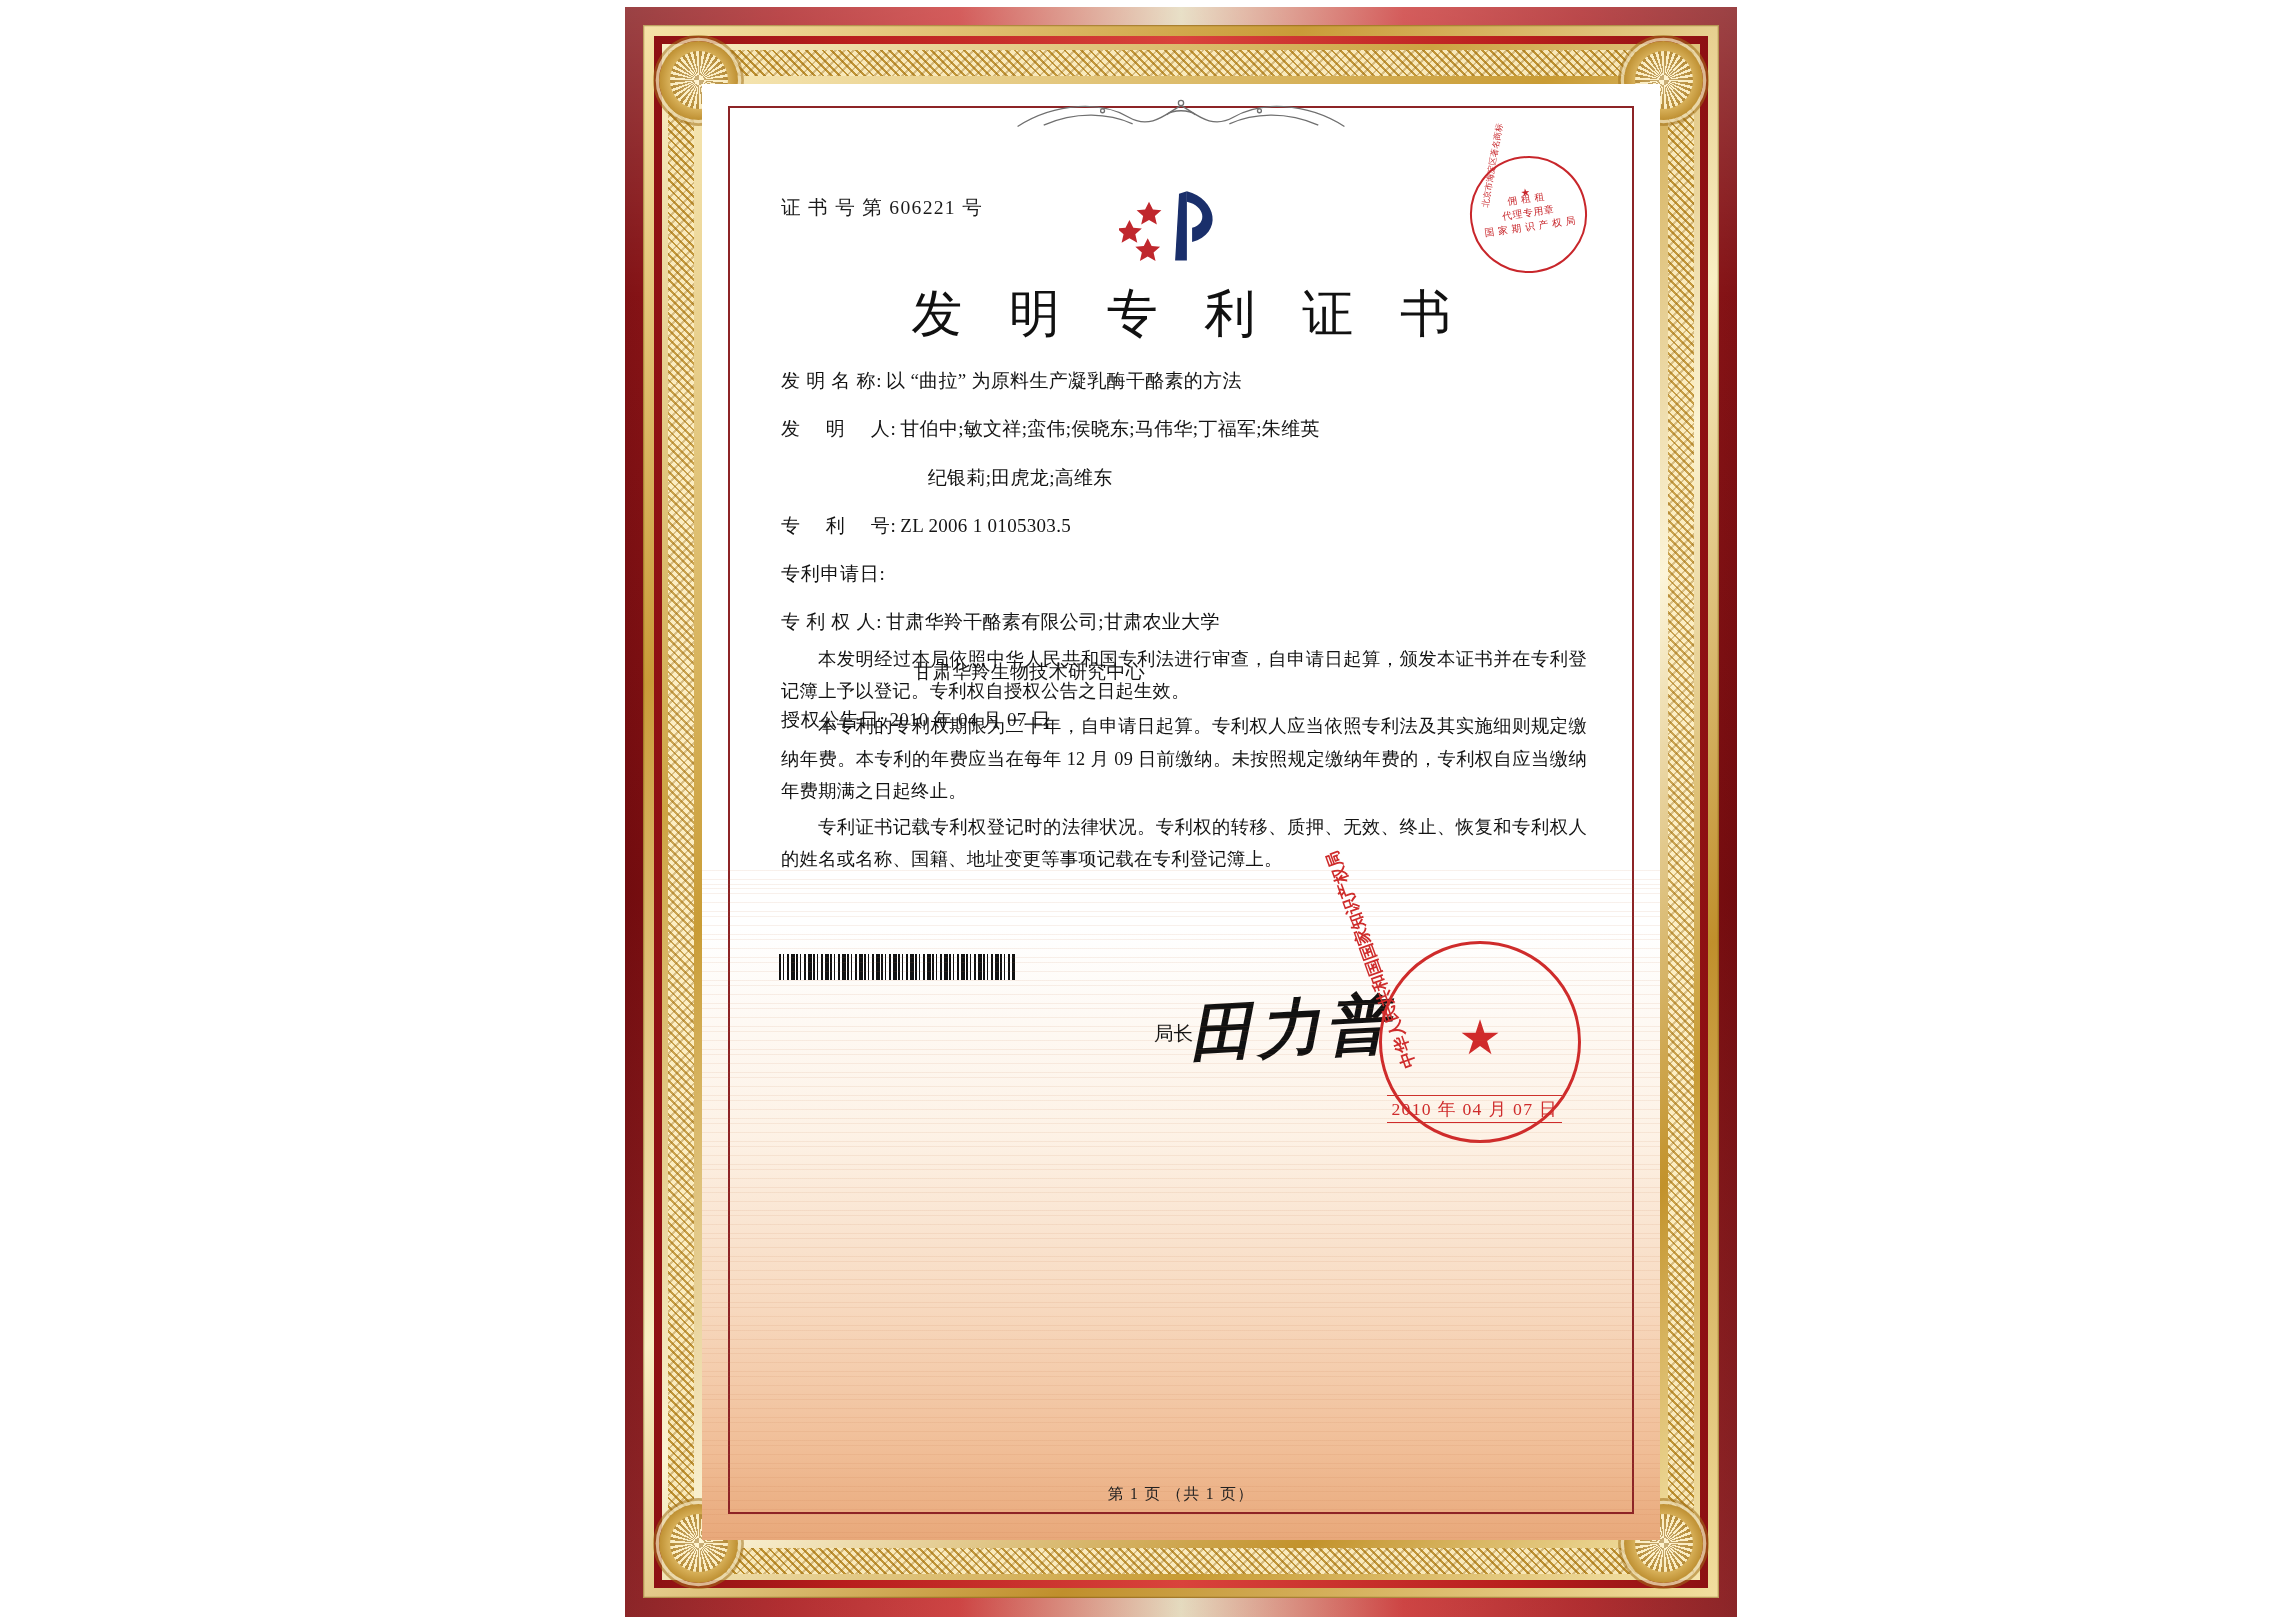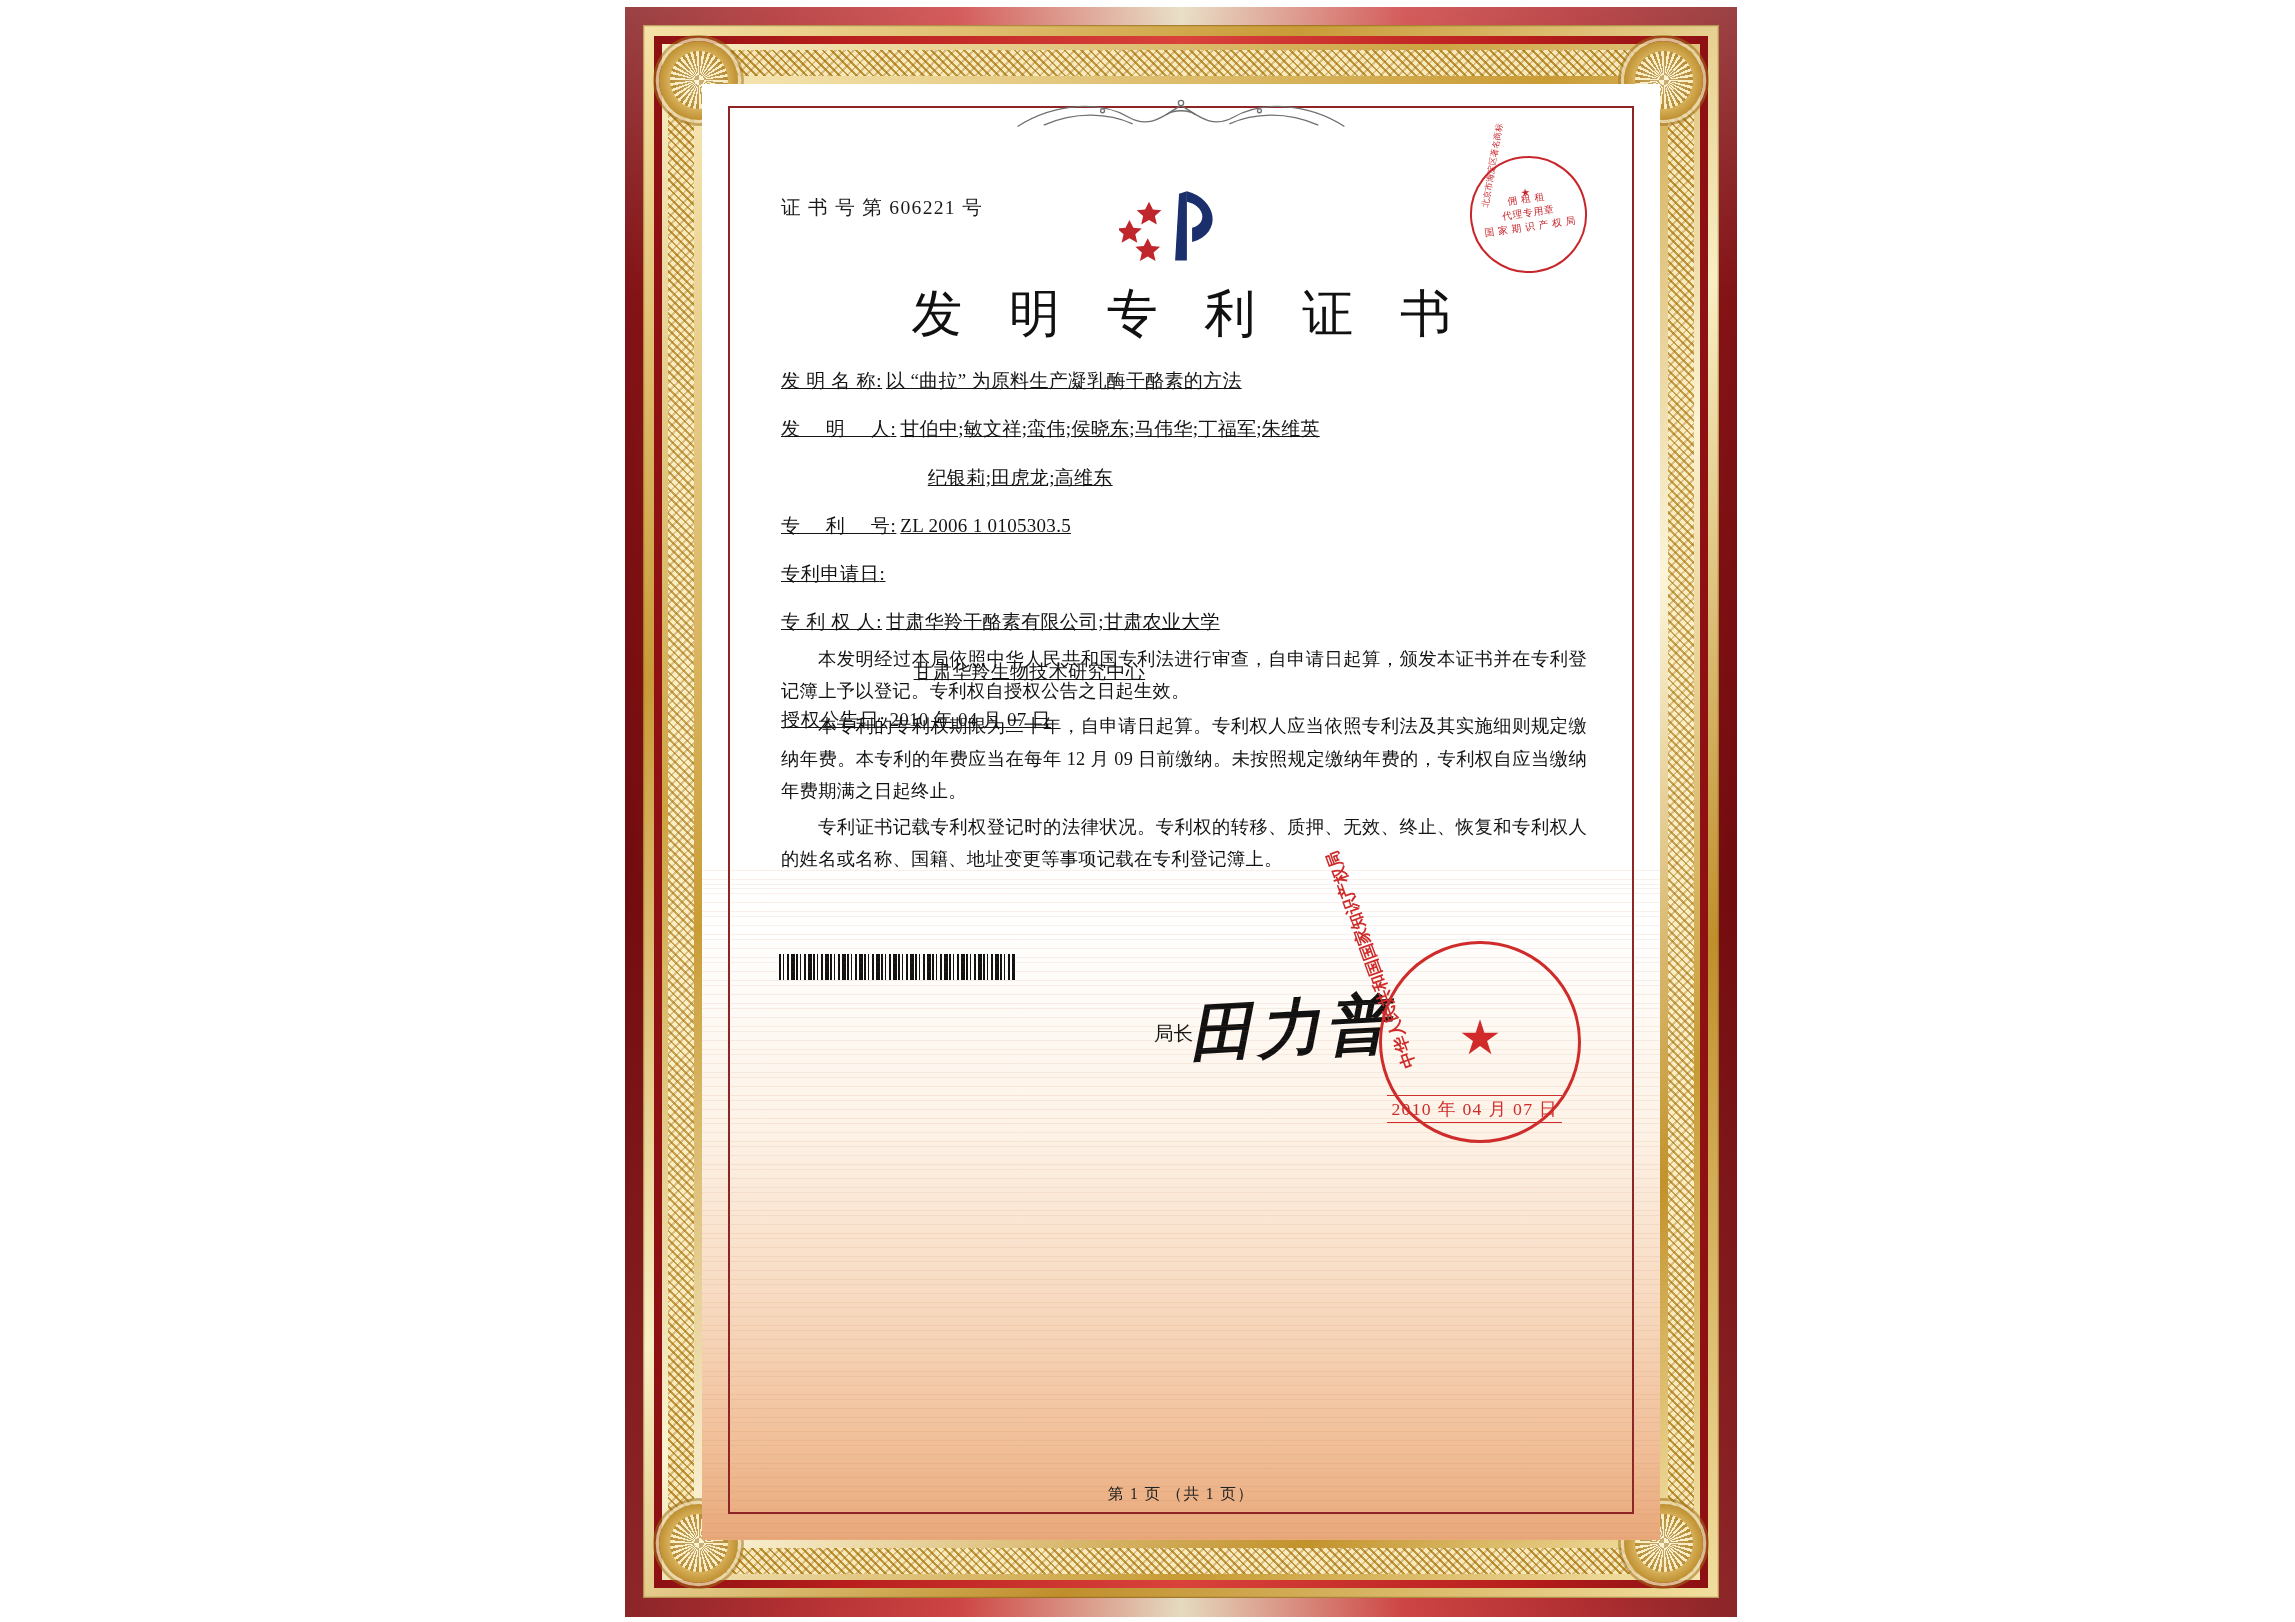--- a/index.html
+++ b/index.html
@@ -224,21 +224,20 @@
 
   
   .fields {
     position: absolute;
     left: 79px;
     right: 72px;
     top: 283px;
     font-size: 19px;
     line-height: 1.5;
     color: #141414;
-    text-decoration: underline;
   }
   .row {
     display: flex;
     align-items: flex-start;
     margin-bottom: 19.6px;
   }
   .row .label {
     flex: 0 0 auto;
     white-space: nowrap;
     letter-spacing: 0.7px;

